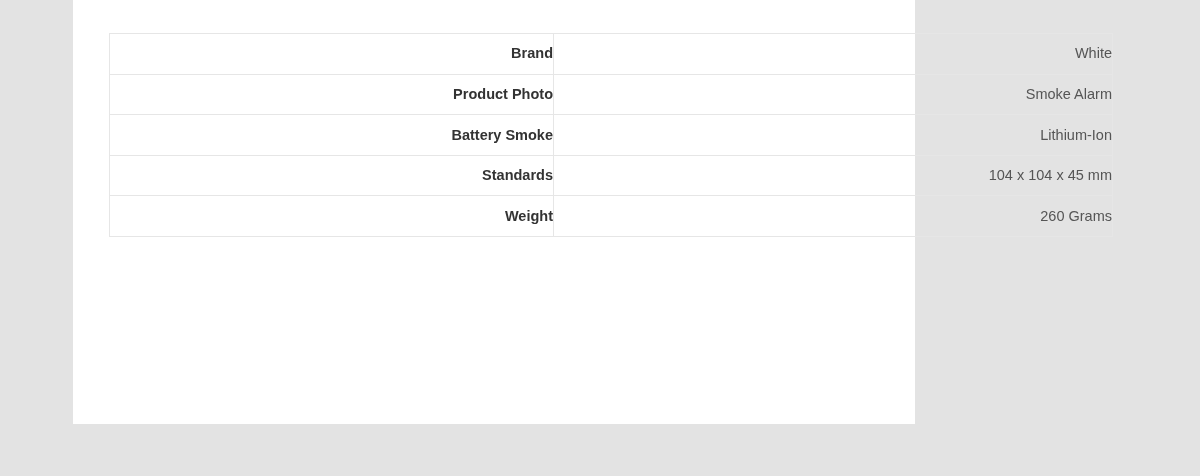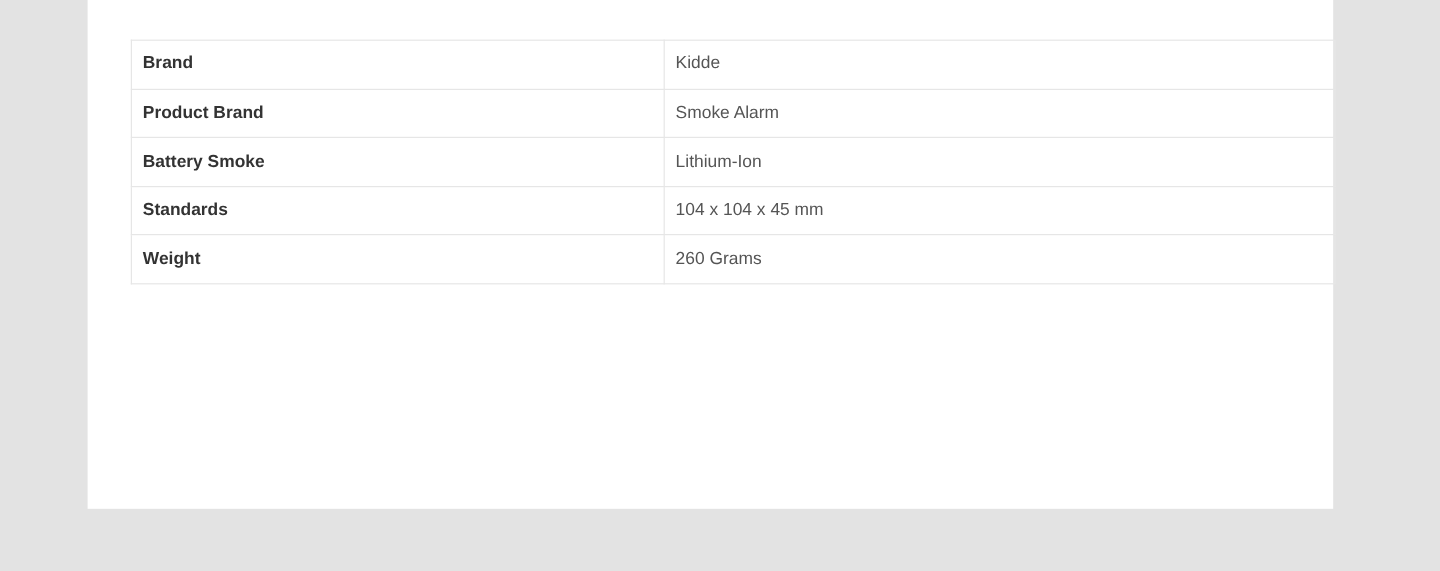--- a/index.html
+++ b/index.html
@@ -10,24 +10,25 @@
     width: 1200px;
     height: 476px;
     background: #e3e3e3;
     font-family: "Liberation Sans", sans-serif;
     overflow: hidden;
   }
   .page-card {
     position: absolute;
     left: 73px;
     top: 0;
-    width: 1038px;
+    width: 842px;
     height: 424px;
     background: #ffffff;
     box-sizing: border-box;
+    text-align: right;
   }
   .spec-table-wrap {
     position: absolute;
     left: 36px;
     top: 33px;
     width: 983px;
   }
   table.spec-table {
     width: 983px;
     border-collapse: collapse;
@@ -54,24 +55,24 @@
 </style>
 </head>
 <body>
 
 <div class="page-card">
   <div class="spec-table-wrap">
     <table class="spec-table">
       <tbody>
         <tr>
           <td class="spec-label">Brand</td>
-          <td class="spec-value">Kidde</td>
+          <td class="spec-value">White</td>
         </tr>
         <tr>
-          <td class="spec-label">Product Brand</td>
+          <td class="spec-label">Product Photo</td>
           <td class="spec-value">Smoke Alarm</td>
         </tr>
         <tr>
           <td class="spec-label">Battery Smoke</td>
           <td class="spec-value">Lithium-Ion</td>
         </tr>
         <tr>
           <td class="spec-label">Standards</td>
           <td class="spec-value">104 x 104 x 45 mm</td>
         </tr>

